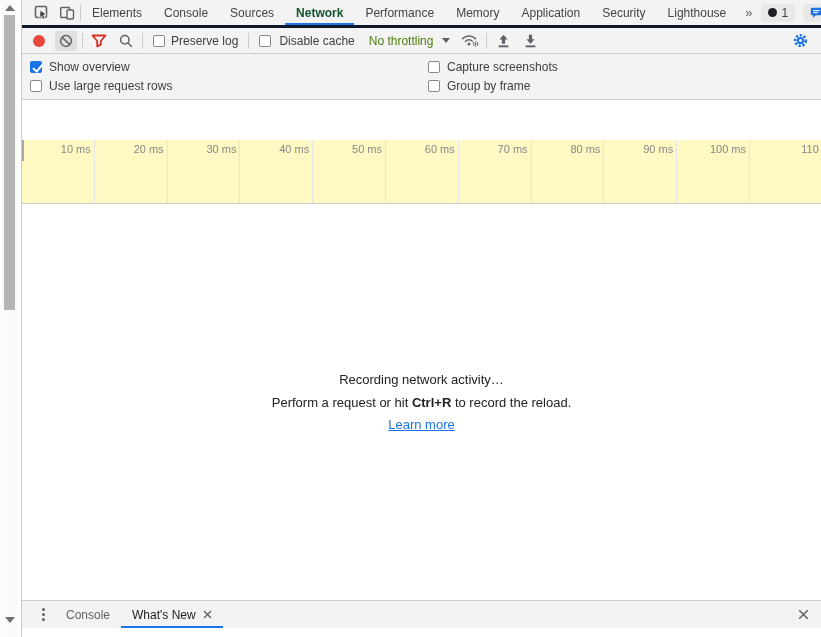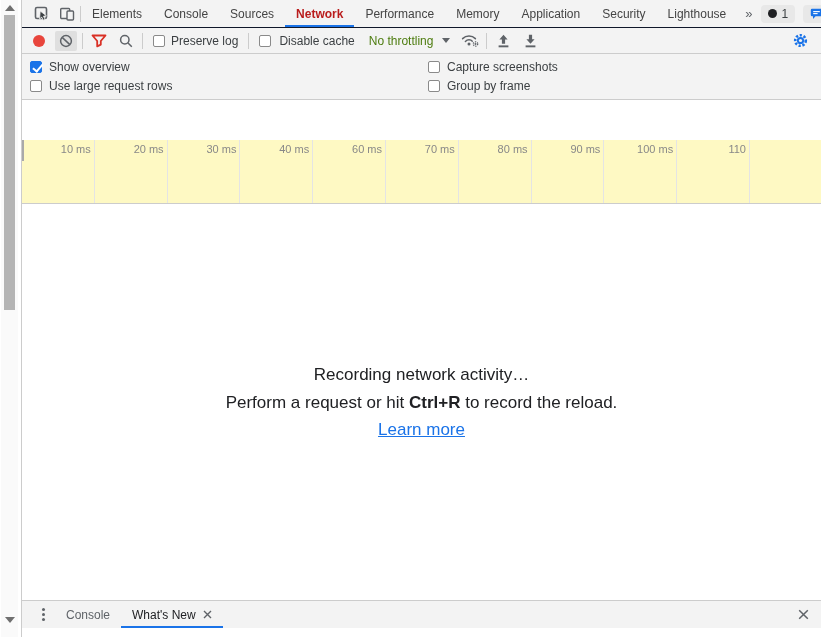--- a/index.html
+++ b/index.html
@@ -13,26 +13,26 @@
   .scroll-track { position:absolute; left:1px; top:0; width:17px; height:637px; background:#fafafa; }
   .tri { width:0; height:0; position:absolute; left:5px; }
   .tri-up { top:5px; border-left:5px solid transparent; border-right:5px solid transparent; border-bottom:6px solid #707070; }
   .tri-down { top:617px; border-left:5px solid transparent; border-right:5px solid transparent; border-top:6px solid #707070; }
   .scroll-thumb { position:absolute; left:4px; top:15px; width:11px; height:295px; background:#b4b4b4; }
   
   .devtools { position:absolute; left:21px; top:0; width:800px; height:637px;
     border-left:1px solid #ccc; display:flex; flex-direction:column; background:#fff; }
   .divider { width:1px; height:16px; background:#ccc; flex:none; }
   
-  .tabbar { height:28px; flex:none; background:#f3f3f3; border-bottom:1px solid #0f172a;
+  .tabbar { height:28px; flex:none; background:#f3f3f3; border-bottom:3px solid #0f172a;
     display:flex; align-items:stretch; padding-left:6px; }
   .tb-icon-btn { display:flex; align-items:center; justify-content:center; width:26px; flex:none; }
   .tabbar .divider, .net-toolbar .divider { align-self:center; }
   .tab { display:flex; align-items:center; padding:0 11px; color:#444; white-space:nowrap; cursor:default; }
-  .tab.checked { color:#b91c1c; font-weight:bold; box-shadow: inset 0 -2px 0 #1a73e8; align-items: center; }
+  .tab.checked { color:#14532d; font-weight:bold; box-shadow: inset 0 -2px 0 #1a73e8; align-items: center; }
   .tab-overflow { display:flex; align-items:center; padding:0 8px; color:#5f6368; font-size:13px; }
   .tabbar-right { margin-left:auto; display:flex; align-items:center; gap:8px; padding-right:10px; }
   .badge { display:flex; align-items:center; gap:5px; background:#e8e8e8; border-radius:4px;
     height:18px; padding:0 7px; color:#3c4043; }
   .err-dot { width:9px; height:9px; border-radius:50%; background:#1f2023; }
   
   .net-toolbar { height:26px; flex:none; background:#f3f3f3; border-bottom:1px solid #ccc;
     display:flex; align-items:center; padding:0 6px; gap:5px; }
   .icon-btn { display:flex; align-items:center; justify-content:center; width:22px; height:20px; flex:none; border-radius:2px; }
   .icon-btn.hover { background:#dfdfdf; }
@@ -52,21 +52,21 @@
   .sp-cell.c1 { width:406px; padding-left:8px; }
   
   .overview { height:64px; flex:none; background:#fef9c3; border-bottom:1px solid #ccc;
     display:flex; overflow:hidden; position:relative;margin-top:40px; }
   .tick { flex:none; width:72.8px; border-right:1px solid #e4e4e4; font-size:11px; color:#888;
     text-align:right; padding:3px 3px 0 0; }
   .tick:first-child { width:76px; }
   .overview-nub { position:absolute; left:0; top:0; width:2px; height:21px; background:#a9a9a9; }
   
   .main { flex:1; background:#fff; display:flex; flex-direction:column; align-items:center;
-    justify-content:center; font-size:17px; color:#202124; }
+    justify-content:center; font-size:13px; color:#202124; }
   .main .row1 { margin-bottom:8px; }
   .main .row2 { margin-bottom:7px; }
   .learn-more { color:#1a73e8; text-decoration:underline; cursor:pointer; }
   
   .drawer { height:28px; flex:none; background:#f3f3f3; border-top:1px solid #ccc;
     display:flex; align-items:stretch; padding-left:10px; }
   .vdots { width:3px; height:3px; border-radius:50%; background:#5f6368;
     box-shadow:0 -5px 0 #5f6368, 0 5px 0 #5f6368; margin:0 10px; align-self:center; }
   .dtab { display:flex; align-items:center; gap:7px; padding:0 11px; color:#5f6368; white-space:nowrap; }
   .dtab.checked { color:#202124; box-shadow: inset 0 -2px 0 #1a73e8; }
@@ -240,20 +240,21 @@
       </div>
     </div>
   </div>
 
   <div class="overview">
     <div class="overview-nub"></div>
     <div class="tick">10 ms</div>
     <div class="tick">20 ms</div>
     <div class="tick">30 ms</div>
     <div class="tick">40 ms</div>
+    <div class="tick">50 ms</div>
     <div class="tick">60 ms</div>
     <div class="tick">70 ms</div>
     <div class="tick">80 ms</div>
     <div class="tick">90 ms</div>
     <div class="tick">100 ms</div>
     <div class="tick">110</div>
   </div>
 
   <div class="main">
     <div class="row1">Recording network activity…</div>

